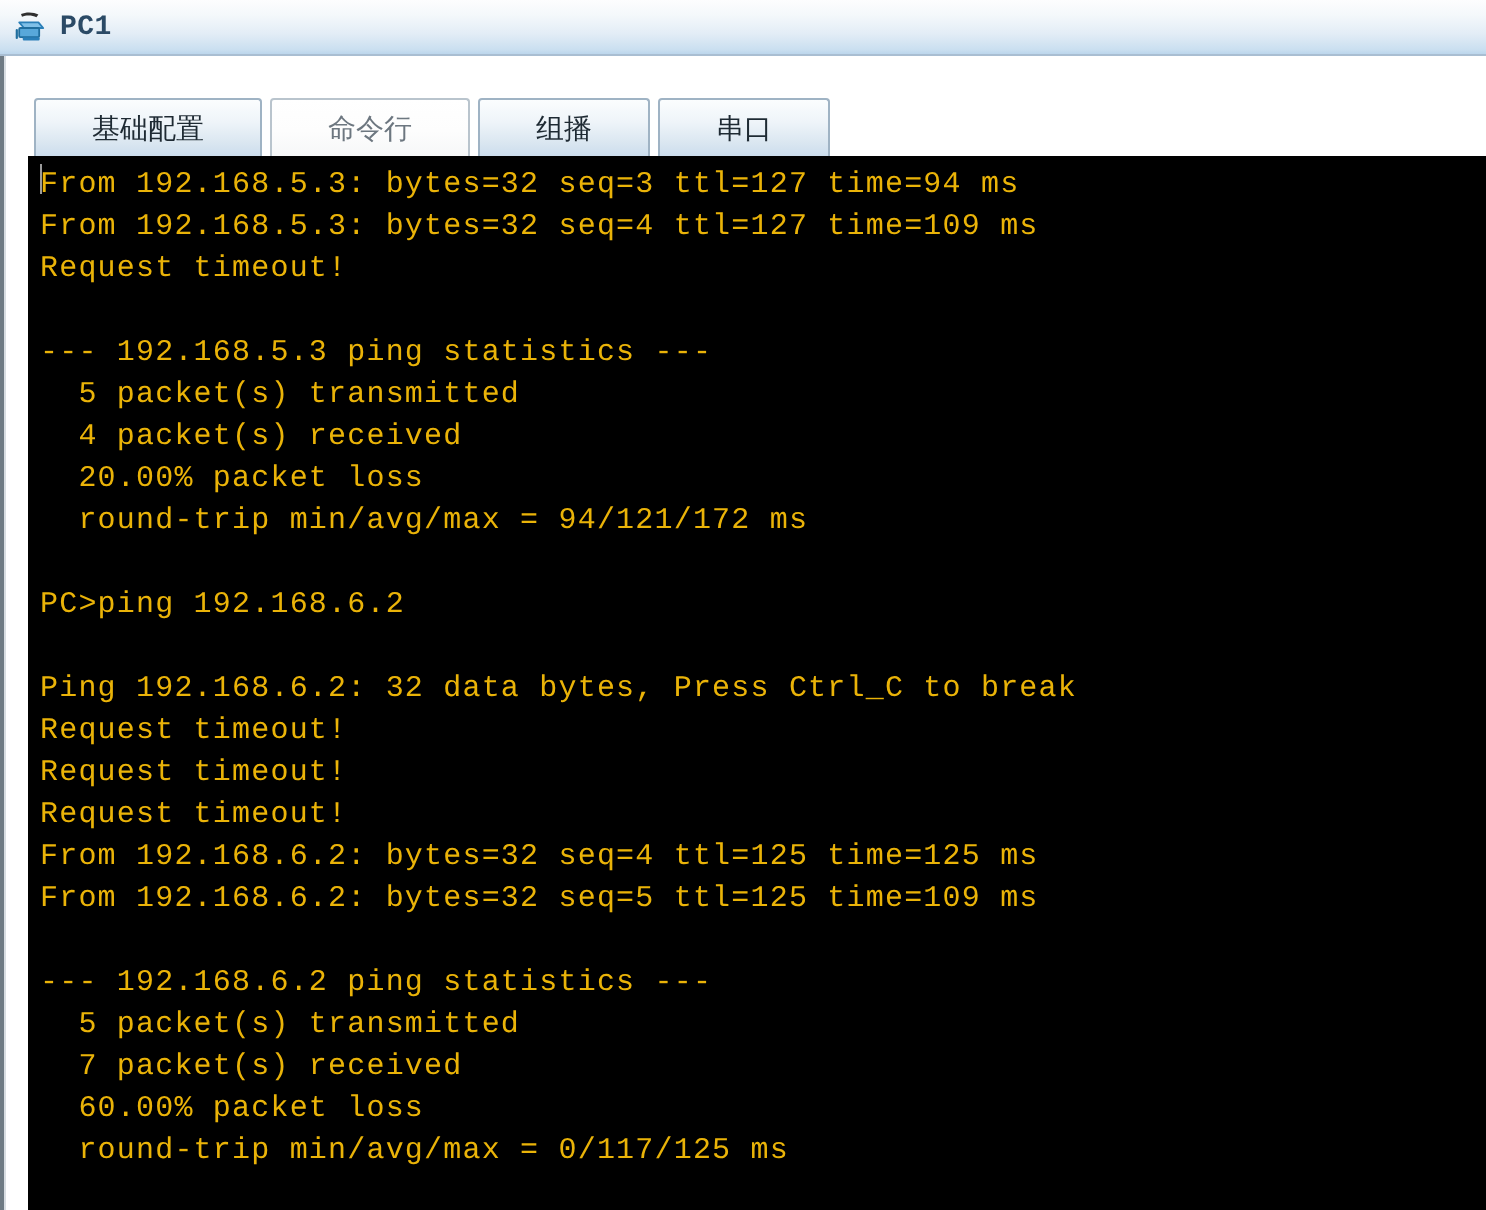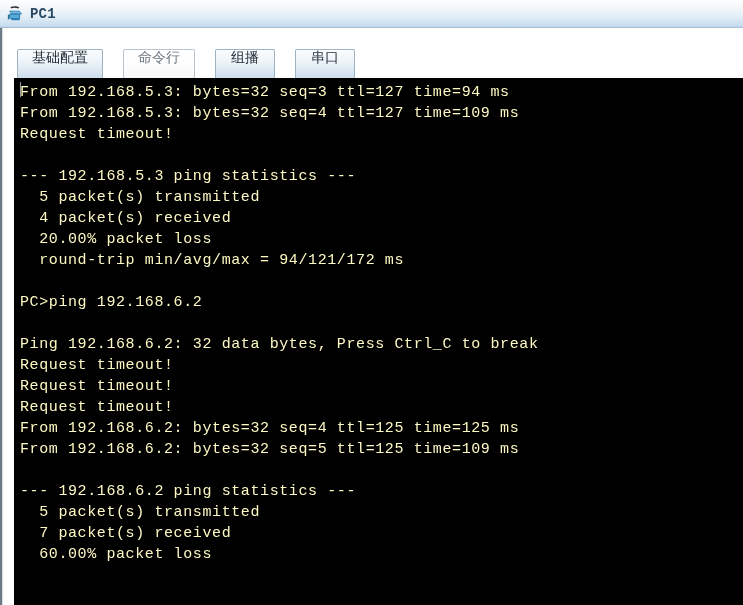--- a/index.html
+++ b/index.html
@@ -107,24 +107,24 @@
     left: 3px;
     top: 14px;
     display: flex;
     align-items: flex-end;
     height: 34px;
   }
   .tab {
     box-sizing: border-box;
     height: 29px;
     min-width: 60px;
-    padding: 0 14px;
-    margin-right: 20px;
+    padding: 0 28px;
+    margin-right: 4px;
     display: flex;
-    align-items: flex-start;
+    align-items: center;
     justify-content: center;
     font-size: 14px;
     line-height: 1;
     border: 1px solid #9fb3c4;
     border-bottom: none;
     border-radius: 2px 2px 0 0;
     color: #1e2a33;
     background: linear-gradient(to bottom,
                 #fbfdfe 0%,
                 #eef4f9 40%,
@@ -152,21 +152,21 @@
     overflow: hidden;
   }
   .term-inner {
     position: relative;
     padding: 4px 0 0 6px;
   }
   .term-line {
     font-family: "Liberation Mono", "DejaVu Sans Mono", monospace;
     font-size: 15px;
     line-height: 21px;
-    color: #fef9c3;
+    color: #eab308;
     white-space: pre;
     letter-spacing: 0.6px;
     height: 21px;
   }
   .term-line.blank {
     color: transparent;
   }
   .caret {
     position: absolute;
     left: 6px;
@@ -235,16 +235,17 @@
       <div class="term-line">Request timeout!</div>
       <div class="term-line">Request timeout!</div>
       <div class="term-line">Request timeout!</div>
       <div class="term-line">From 192.168.6.2: bytes=32 seq=4 ttl=125 time=125 ms</div>
       <div class="term-line">From 192.168.6.2: bytes=32 seq=5 ttl=125 time=109 ms</div>
       <div class="term-line blank"></div>
       <div class="term-line">--- 192.168.6.2 ping statistics ---</div>
       <div class="term-line">  5 packet(s) transmitted</div>
       <div class="term-line">  7 packet(s) received</div>
       <div class="term-line">  60.00% packet loss</div>
+      <div class="term-line">  round-trip min/avg/max = 0/117/125 ms</div>
     </div>
   </div>
 
 </div>
 
 </body></html>

